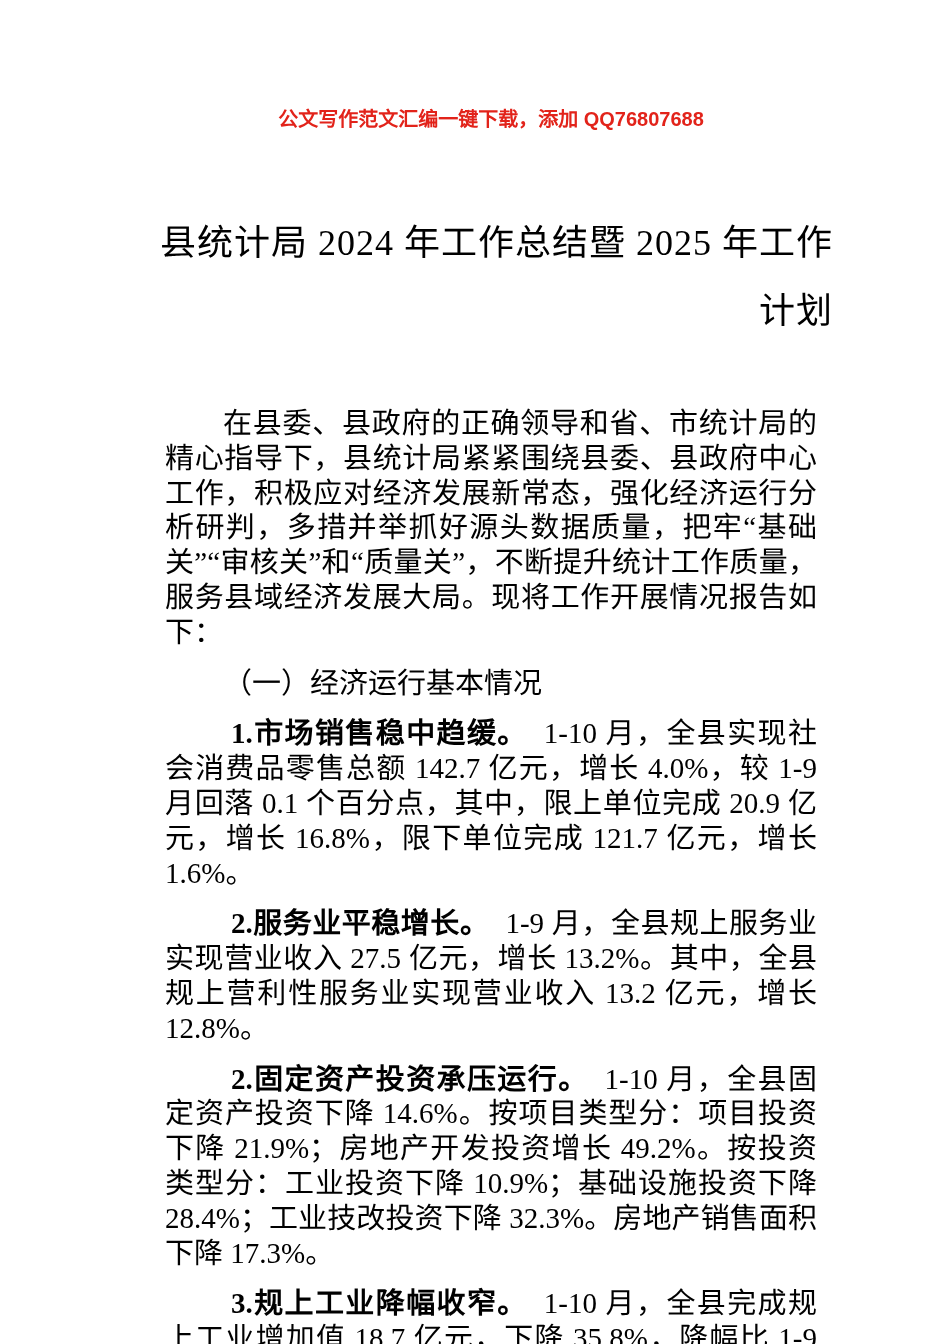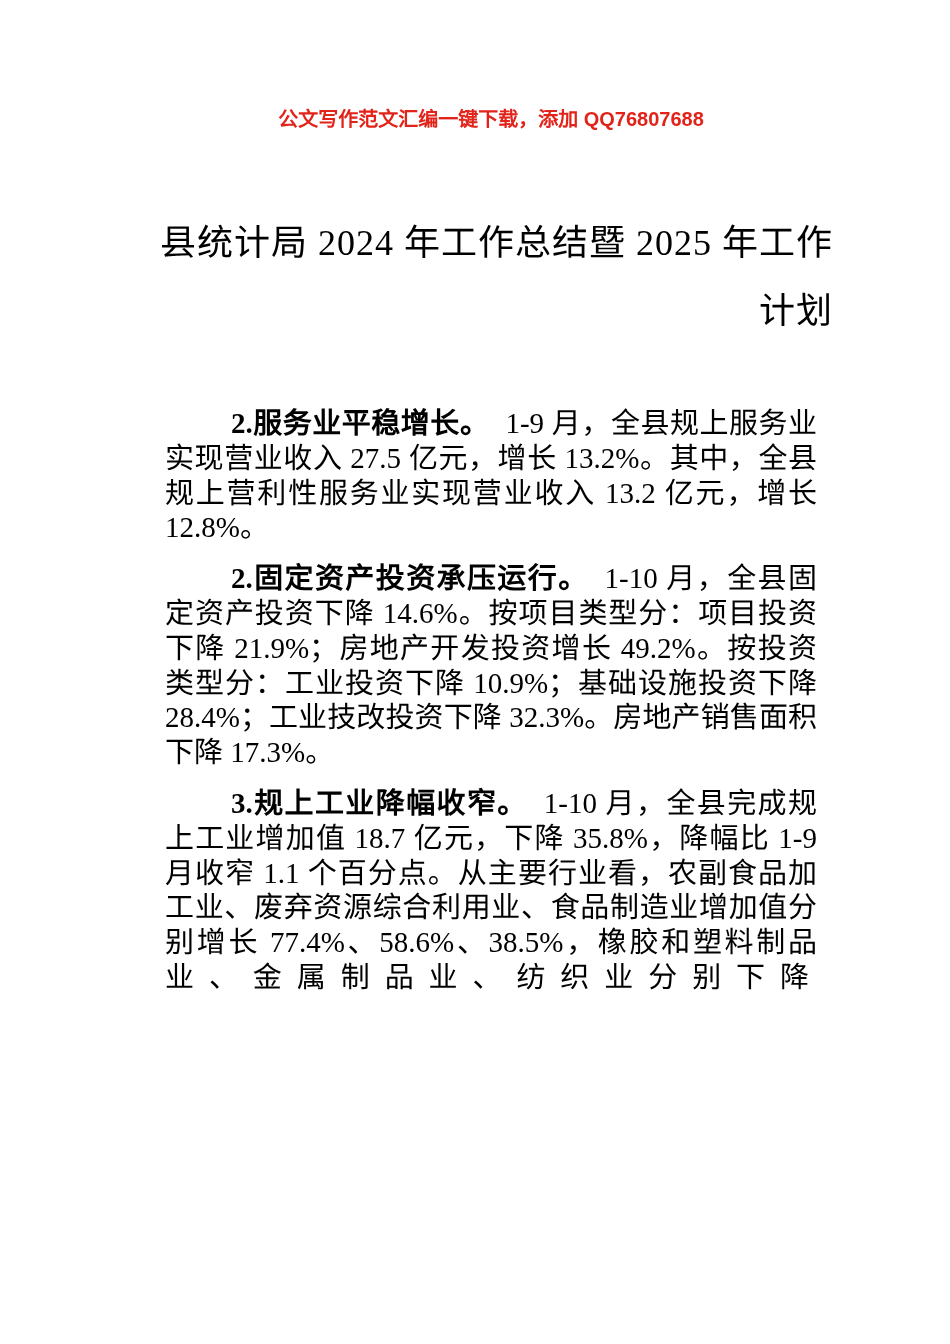--- a/index.html
+++ b/index.html
@@ -48,23 +48,26 @@
 <div class="page" style="background: rgb(255, 255, 255);">
 
   <div class="promo">
     <span style="color: rgb(226, 35, 26);">公文写作范文汇编一键下载，添加 QQ76807688</span>
   </div>
 
   <h1 class="doc-title">县统计局 2024 年工作总结暨 2025 年工作计划</h1>
 
   <div class="body-text" style="color: rgb(0, 0, 0);">
 
+    <p>在县委、县政府的正确领导和省、市统计局的精心指导下，县统计局紧紧围绕县委、县政府中心工作，积极应对经济发展新常态，强化经济运行分析研判，多措并举抓好源头数据质量，把牢“基础关”“审核关”和“质量关”，不断提升统计工作质量，服务县域经济发展大局。现将工作开展情况报告如下：</p>
 
 
+    <p>（一）经济运行基本情况</p>
 
+    <p><span class="lead">1.市场销售稳中趋缓。</span><span>1-10 月，全县实现社会消费品零售总额 142.7 亿元，增长 4.0%，较 1-9 月回落 0.1 个百分点，其中，限上单位完成 20.9 亿元，增长 16.8%，限下单位完成 121.7 亿元，增长 1.6%。</span></p>
 
     <p><span class="lead">2.服务业平稳增长。</span><span>1-9 月，全县规上服务业实现营业收入 27.5 亿元，增长 13.2%。其中，全县规上营利性服务业实现营业收入 13.2 亿元，增长 12.8%。</span></p>
 
     <p><span class="lead">2.固定资产投资承压运行。</span><span>1-10 月，全县固定资产投资下降 14.6%。按项目类型分：项目投资下降 21.9%；房地产开发投资增长 49.2%。按投资类型分：工业投资下降 10.9%；基础设施投资下降 28.4%；工业技改投资下降 32.3%。房地产销售面积下降 17.3%。</span></p>
 
     <p class="stretch-last"><span class="lead">3.规上工业降幅收窄。</span><span>1-10 月，全县完成规上工业增加值 18.7 亿元，下降 35.8%，降幅比 1-9 月收窄 1.1 个百分点。从主要行业看，农副食品加工业、废弃资源综合利用业、食品制造业增加值分别增长 77.4%、58.6%、38.5%，橡胶和塑料制品业、金属制品业、纺织业分别下降</span></p>
 
   </div>
 </div>
 

